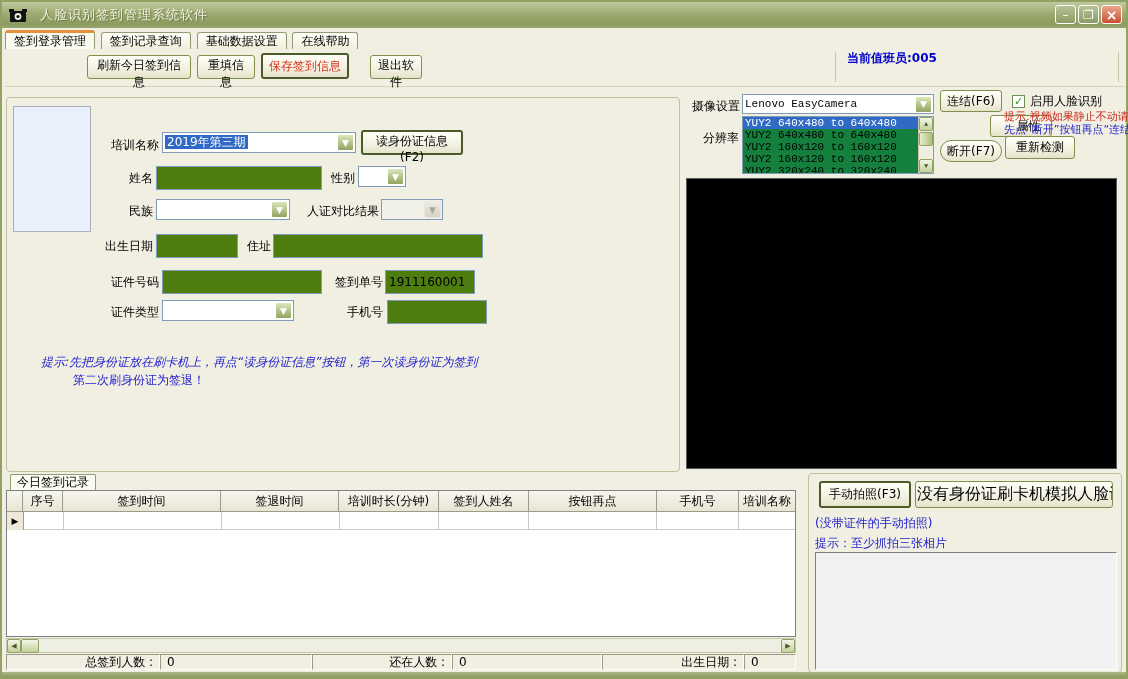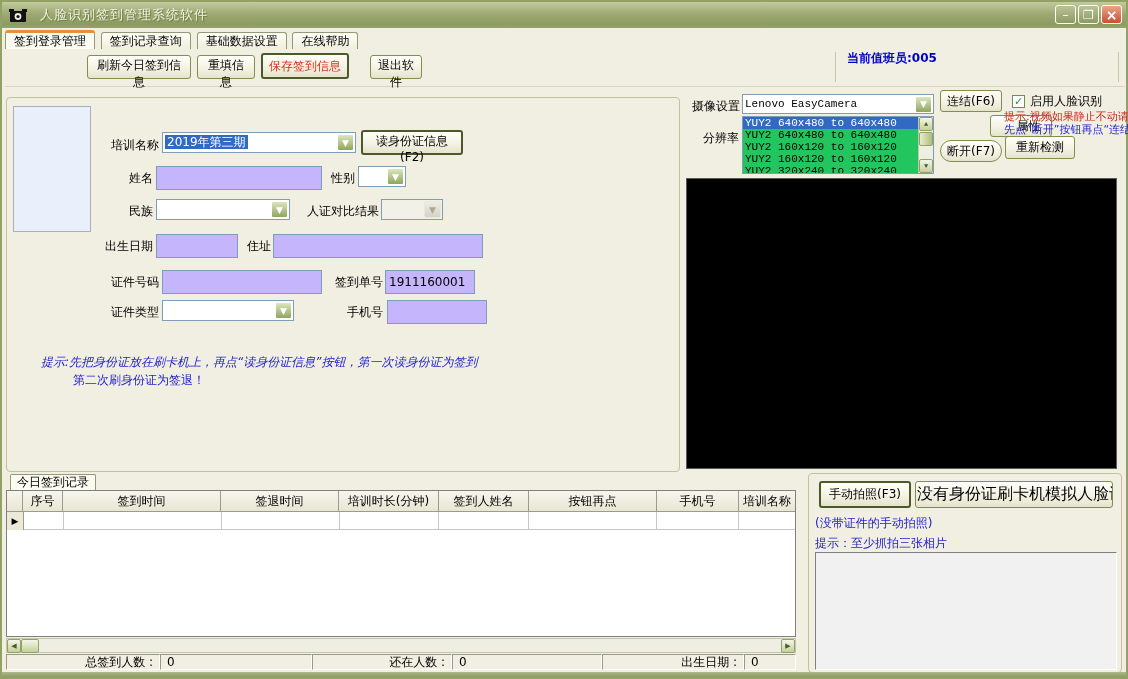--- a/index.html
+++ b/index.html
@@ -20,31 +20,31 @@
   
   .toolbar{position:absolute;left:3px;top:47px;width:1120px;height:37px;border-bottom:1px solid #D9D5BD;}
   .xpbtn{background:linear-gradient(180deg,#FFFFF8 0%,#F4F2E3 55%,#E6E3CB 100%);border:1px solid #7F8F4E;border-radius:3px;font-size:12px;font-family:inherit;color:#000;box-sizing:border-box;cursor:default;}
   .xpbtn.defaultb{border:2px solid #4C5A2A;}
   .operator{position:absolute;left:845px;top:48px;color:#0000CC;font-weight:bold;}
   .tb-sep{position:absolute;top:50px;width:1px;height:30px;background:#C9C5AB;}
   
   .groupbox{position:absolute;border:1px solid #C3C09E;border-radius:4px;box-sizing:border-box;}
   .gb-legend{position:absolute;top:-8px;left:8px;background:#F1EFE2;padding:0 3px;font-size:12px;white-space:nowrap;}
   .field-label{position:absolute;text-align:right;white-space:nowrap;}
-  .tinput{position:absolute;background:#c4b5fd;border:1px solid #7F9DB9;box-sizing:border-box;font-size:12px;font-family:inherit;padding:1px 3px;height:24px;}
+  .tinput{position:absolute;background:#4d7c0f;border:1px solid #7F9DB9;box-sizing:border-box;font-size:12px;font-family:inherit;padding:1px 3px;height:24px;}
   .combo{position:absolute;background:#fff;border:1px solid #7F9DB9;box-sizing:border-box;height:21px;display:flex;align-items:center;}
   .combo .sel{flex:1;overflow:hidden;white-space:nowrap;padding-left:2px;}
   .combo .hl{background:#316AC5;color:#fff;padding:0 2px;}
   .carrow{width:17px;height:17px;margin:1px;border-radius:2px;background:linear-gradient(180deg,#DCE6BC,#90A55F);border:1px solid #fff;display:flex;align-items:center;justify-content:center;color:#fff;font-size:9px;box-sizing:border-box;}
   .combo.disabled{background:#F2F1E8;}
   .combo.disabled .carrow{background:linear-gradient(180deg,#EDEDE4,#D4D3C4);color:#A9A99A;border-color:#E8E8E0;}
   .hint-blue{color:#2222CC;}
   .hint-red{color:#CC2418;}
   
-  .listbox{position:absolute;background:#22c55e;border:1px solid #7F9DB9;box-sizing:border-box;overflow:hidden;font-family:"Liberation Mono","DejaVu Sans Mono",monospace;font-size:11px;}
+  .listbox{position:absolute;background:#15803d;border:1px solid #7F9DB9;box-sizing:border-box;overflow:hidden;font-family:"Liberation Mono","DejaVu Sans Mono",monospace;font-size:11px;}
   .listbox .li{height:12px;line-height:12px;white-space:nowrap;padding-left:2px;}
   .listbox .li.selected{background:#316AC5;color:#fff;}
   .vsb{position:absolute;right:0;top:0;bottom:0;width:14px;background:#EFEEE3;border-left:1px solid #C9C5AB;}
   .sbtn{width:14px;height:14px;background:linear-gradient(180deg,#F3F6E8,#C4D19B);border:1px solid #92A264;border-radius:2px;display:flex;align-items:center;justify-content:center;font-size:7px;color:#4A5A28;box-sizing:border-box;}
   .vsb .thumb{position:absolute;left:0;top:15px;width:14px;height:14px;background:linear-gradient(90deg,#E6EDCC,#ADBE7E);border:1px solid #92A264;border-radius:2px;box-sizing:border-box;}
   .checkbox{width:13px;height:13px;background:#fff;border:1px solid #6F8F4F;display:inline-flex;align-items:center;justify-content:center;color:#1E9E1E;font-size:11px;font-weight:bold;box-sizing:border-box;}
   
   .video{position:absolute;background:#000;border:1px solid #5A5A5A;box-sizing:border-box;}
   
   .rtab{position:absolute;background:#FCFBF2;border:1px solid #919B73;border-bottom:none;padding:0 6px;height:16px;line-height:15px;border-radius:2px 2px 0 0;}

